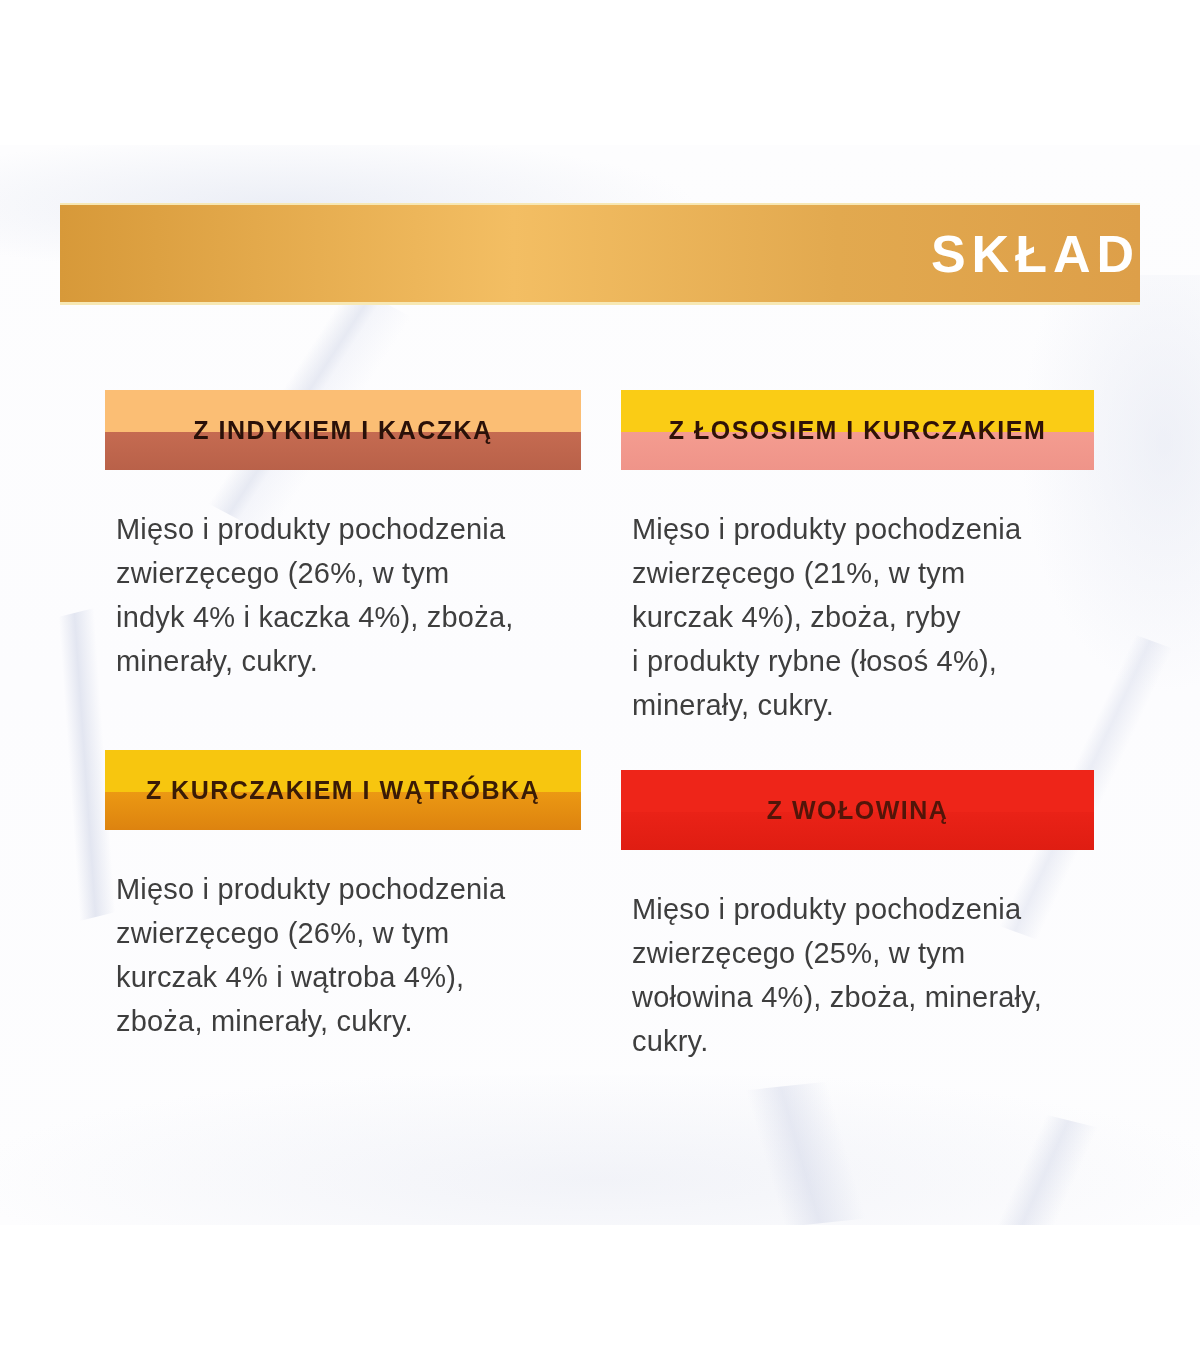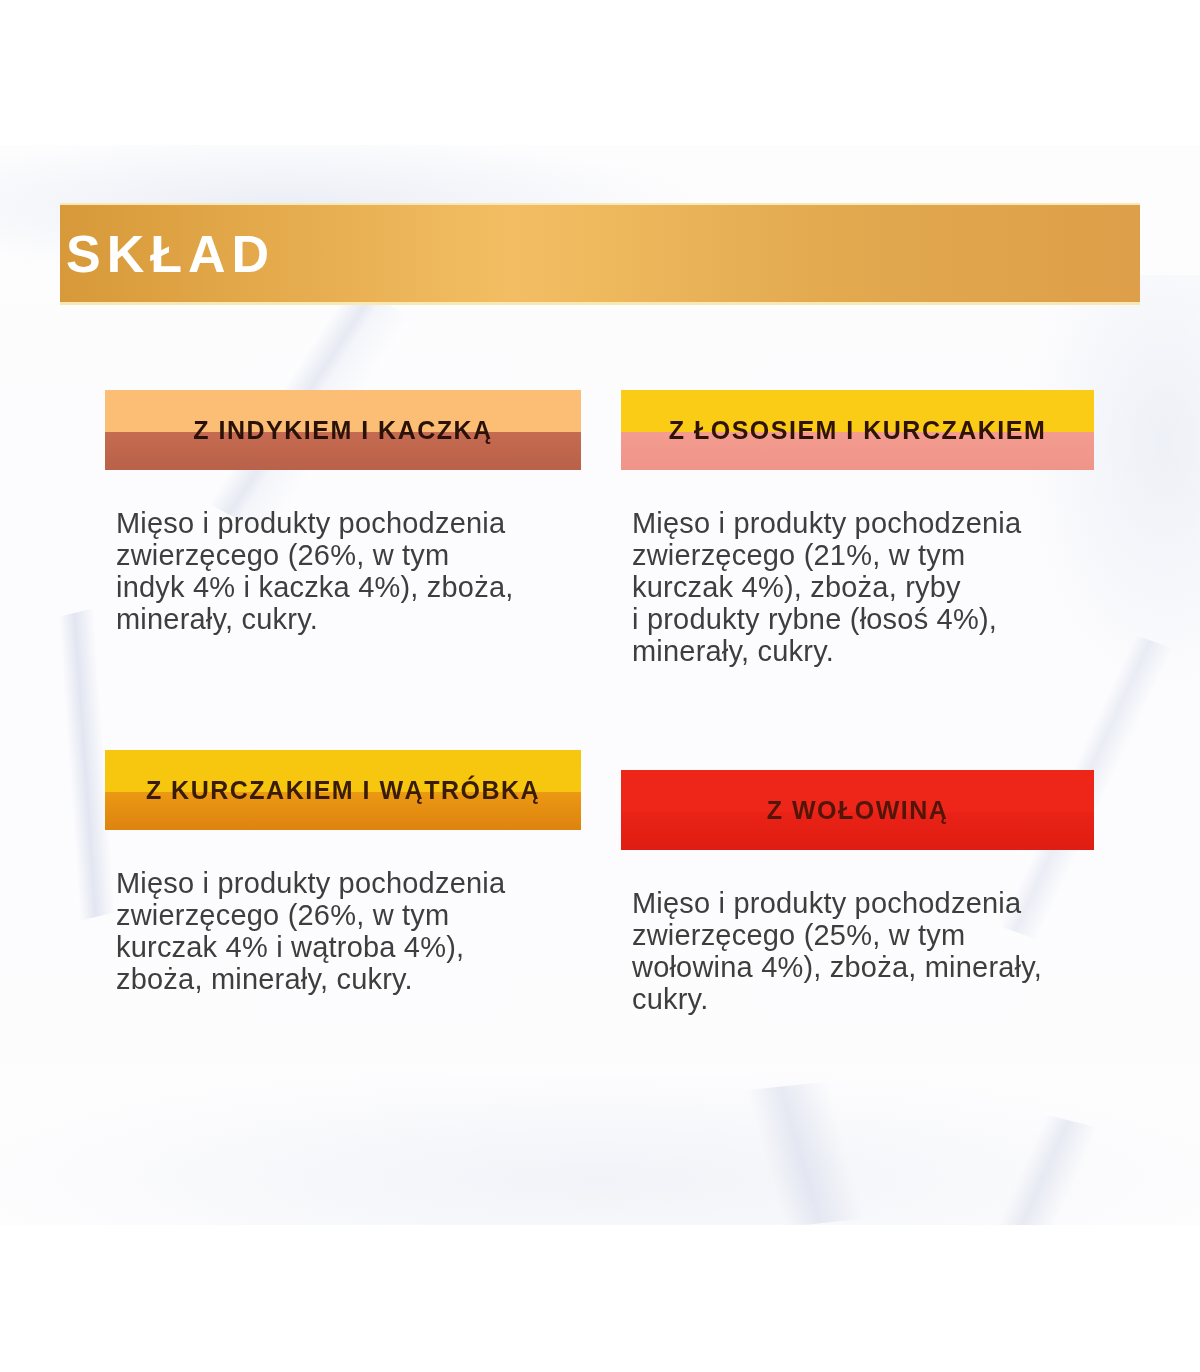--- a/index.html
+++ b/index.html
@@ -37,42 +37,42 @@
   .banner{
     position:absolute;left:60px;top:203px;width:1080px;height:102px;
     box-sizing:border-box;
     border-top:2px solid var(--banner-edge,#F7E8B4);
     border-bottom:3px solid var(--banner-edge,#F7E8B4);
     background:linear-gradient(90deg,
       var(--banner-gold-dark,#D79939) 0%,
       var(--banner-gold-light,#F3BE63) 42%,
       var(--banner-gold-mid,#E2A94F) 72%,
       var(--banner-gold-right,#DD9F49) 100%);
-    display:flex;align-items:center;justify-content:flex-start;
+    display:flex;align-items:center;justify-content:flex-end;
   }
   .banner-title{
     color:#ffffff;font-size:52px;font-weight:700;
     letter-spacing:6px;padding-left:6px;
   }
 
   
   .section{position:absolute;}
   .sec0{left:105px;top:390px;width:476px;}
   .sec1{left:621px;top:390px;width:473px;}
   .sec2{left:105px;top:750px;width:476px;}
   .sec3{left:621px;top:750px;width:473px;margin-top:20px;}
 
   .band{
     height:80px;display:flex;align-items:center;justify-content:center;
     font-size:25px;font-weight:700;letter-spacing:1.5px;
     text-align:center;
   }
   .desc{
     margin:37px 0 0 11px;width:480px;
-    font-size:29px;line-height:32px;letter-spacing:0.2px;
+    font-size:29px;line-height:44px;letter-spacing:0.2px;
     color:var(--body-text,#3E3E3E);
     white-space:pre-line;
   }
 </style>
 </head>
 <body>
 
 <div class="marble">
   <div class="vein v-cloud1"></div>
   <div class="vein v-line1"></div>

